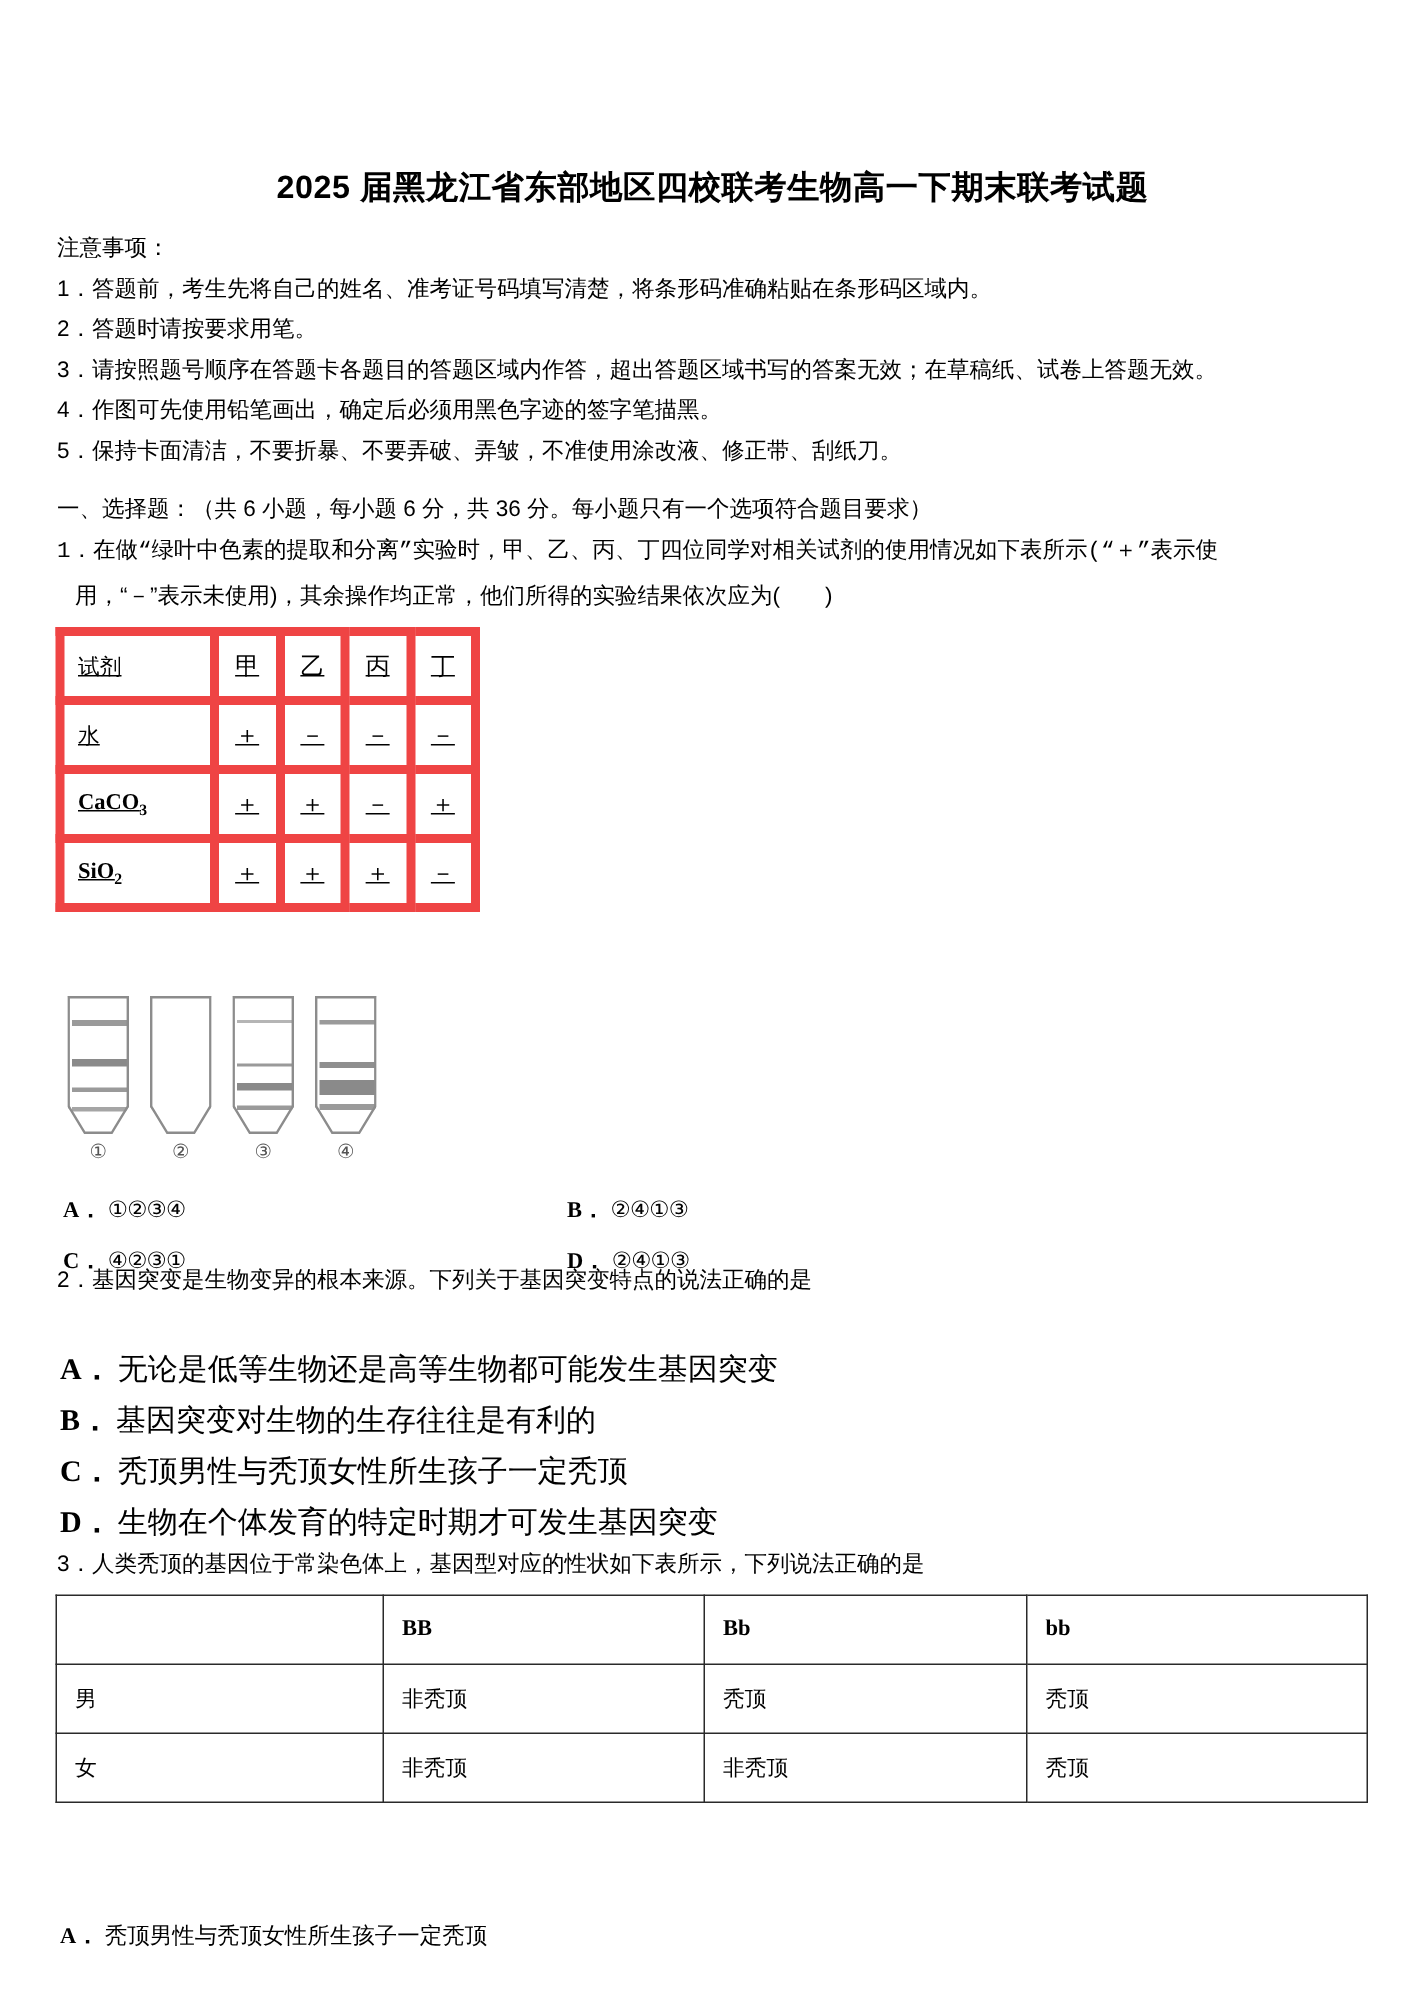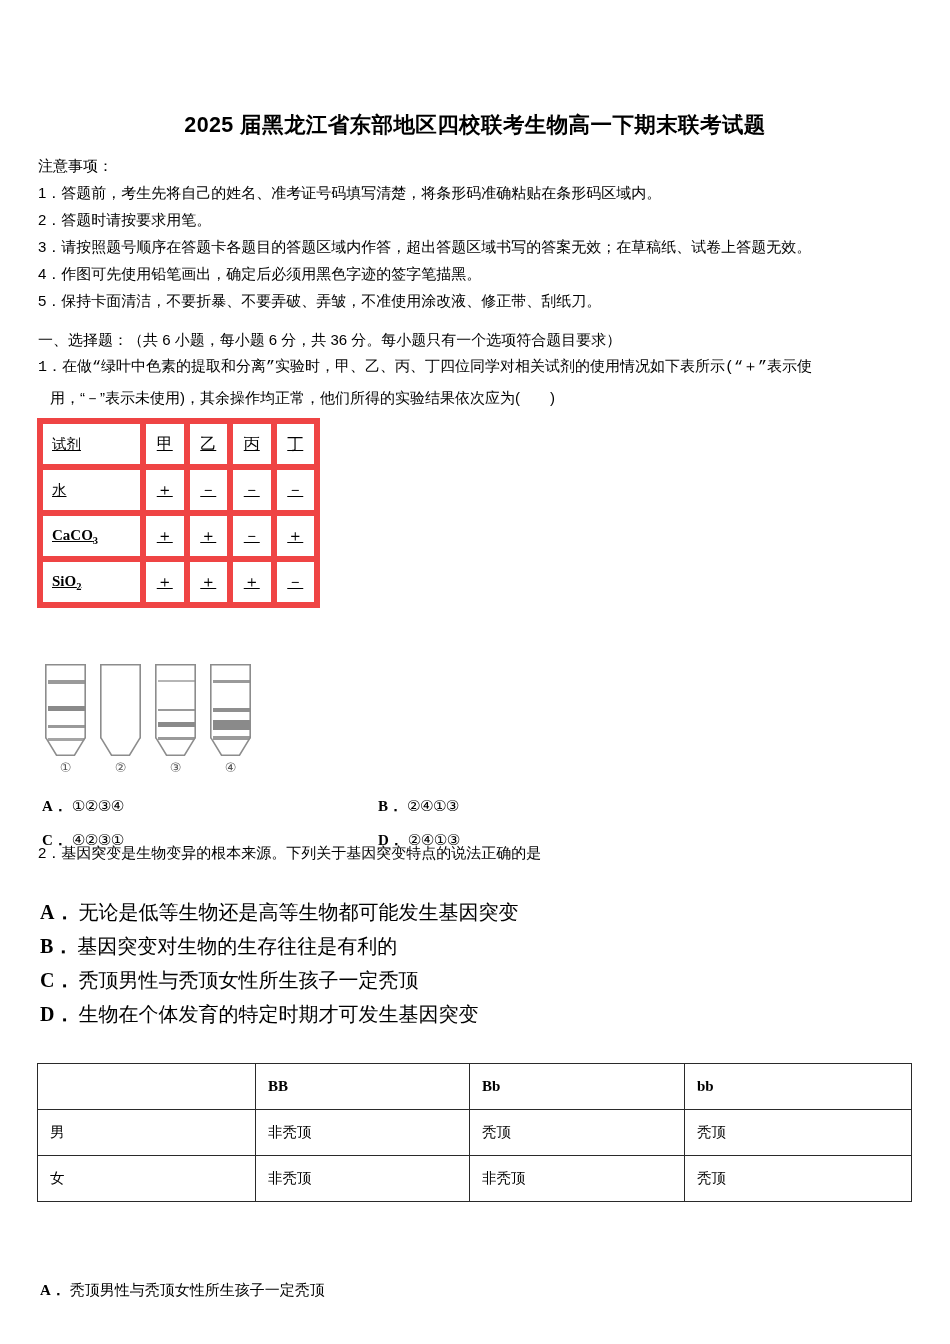--- a/index.html
+++ b/index.html
@@ -370,20 +370,21 @@
   <div class="q2-opt" style="top:933px;">
     <span class="opt-letter">B．</span><span>基因突变对生物的生存往往是有利的</span>
   </div>
   <div class="q2-opt" style="top:967px;">
     <span class="opt-letter">C．</span><span>秃顶男性与秃顶女性所生孩子一定秃顶</span>
   </div>
   <div class="q2-opt" style="top:1001px;">
     <span class="opt-letter">D．</span><span>生物在个体发育的特定时期才可发生基因突变</span>
   </div>
 
+  <div class="q3-stem">3．人类秃顶的基因位于常染色体上，基因型对应的性状如下表所示，下列说法正确的是</div>
 
   <table class="table2">
     <tbody>
       <tr>
         <td class="k0"></td>
         <td class="k1 gt">BB</td>
         <td class="k2 gt">Bb</td>
         <td class="k3 gt">bb</td>
       </tr>
       <tr>

